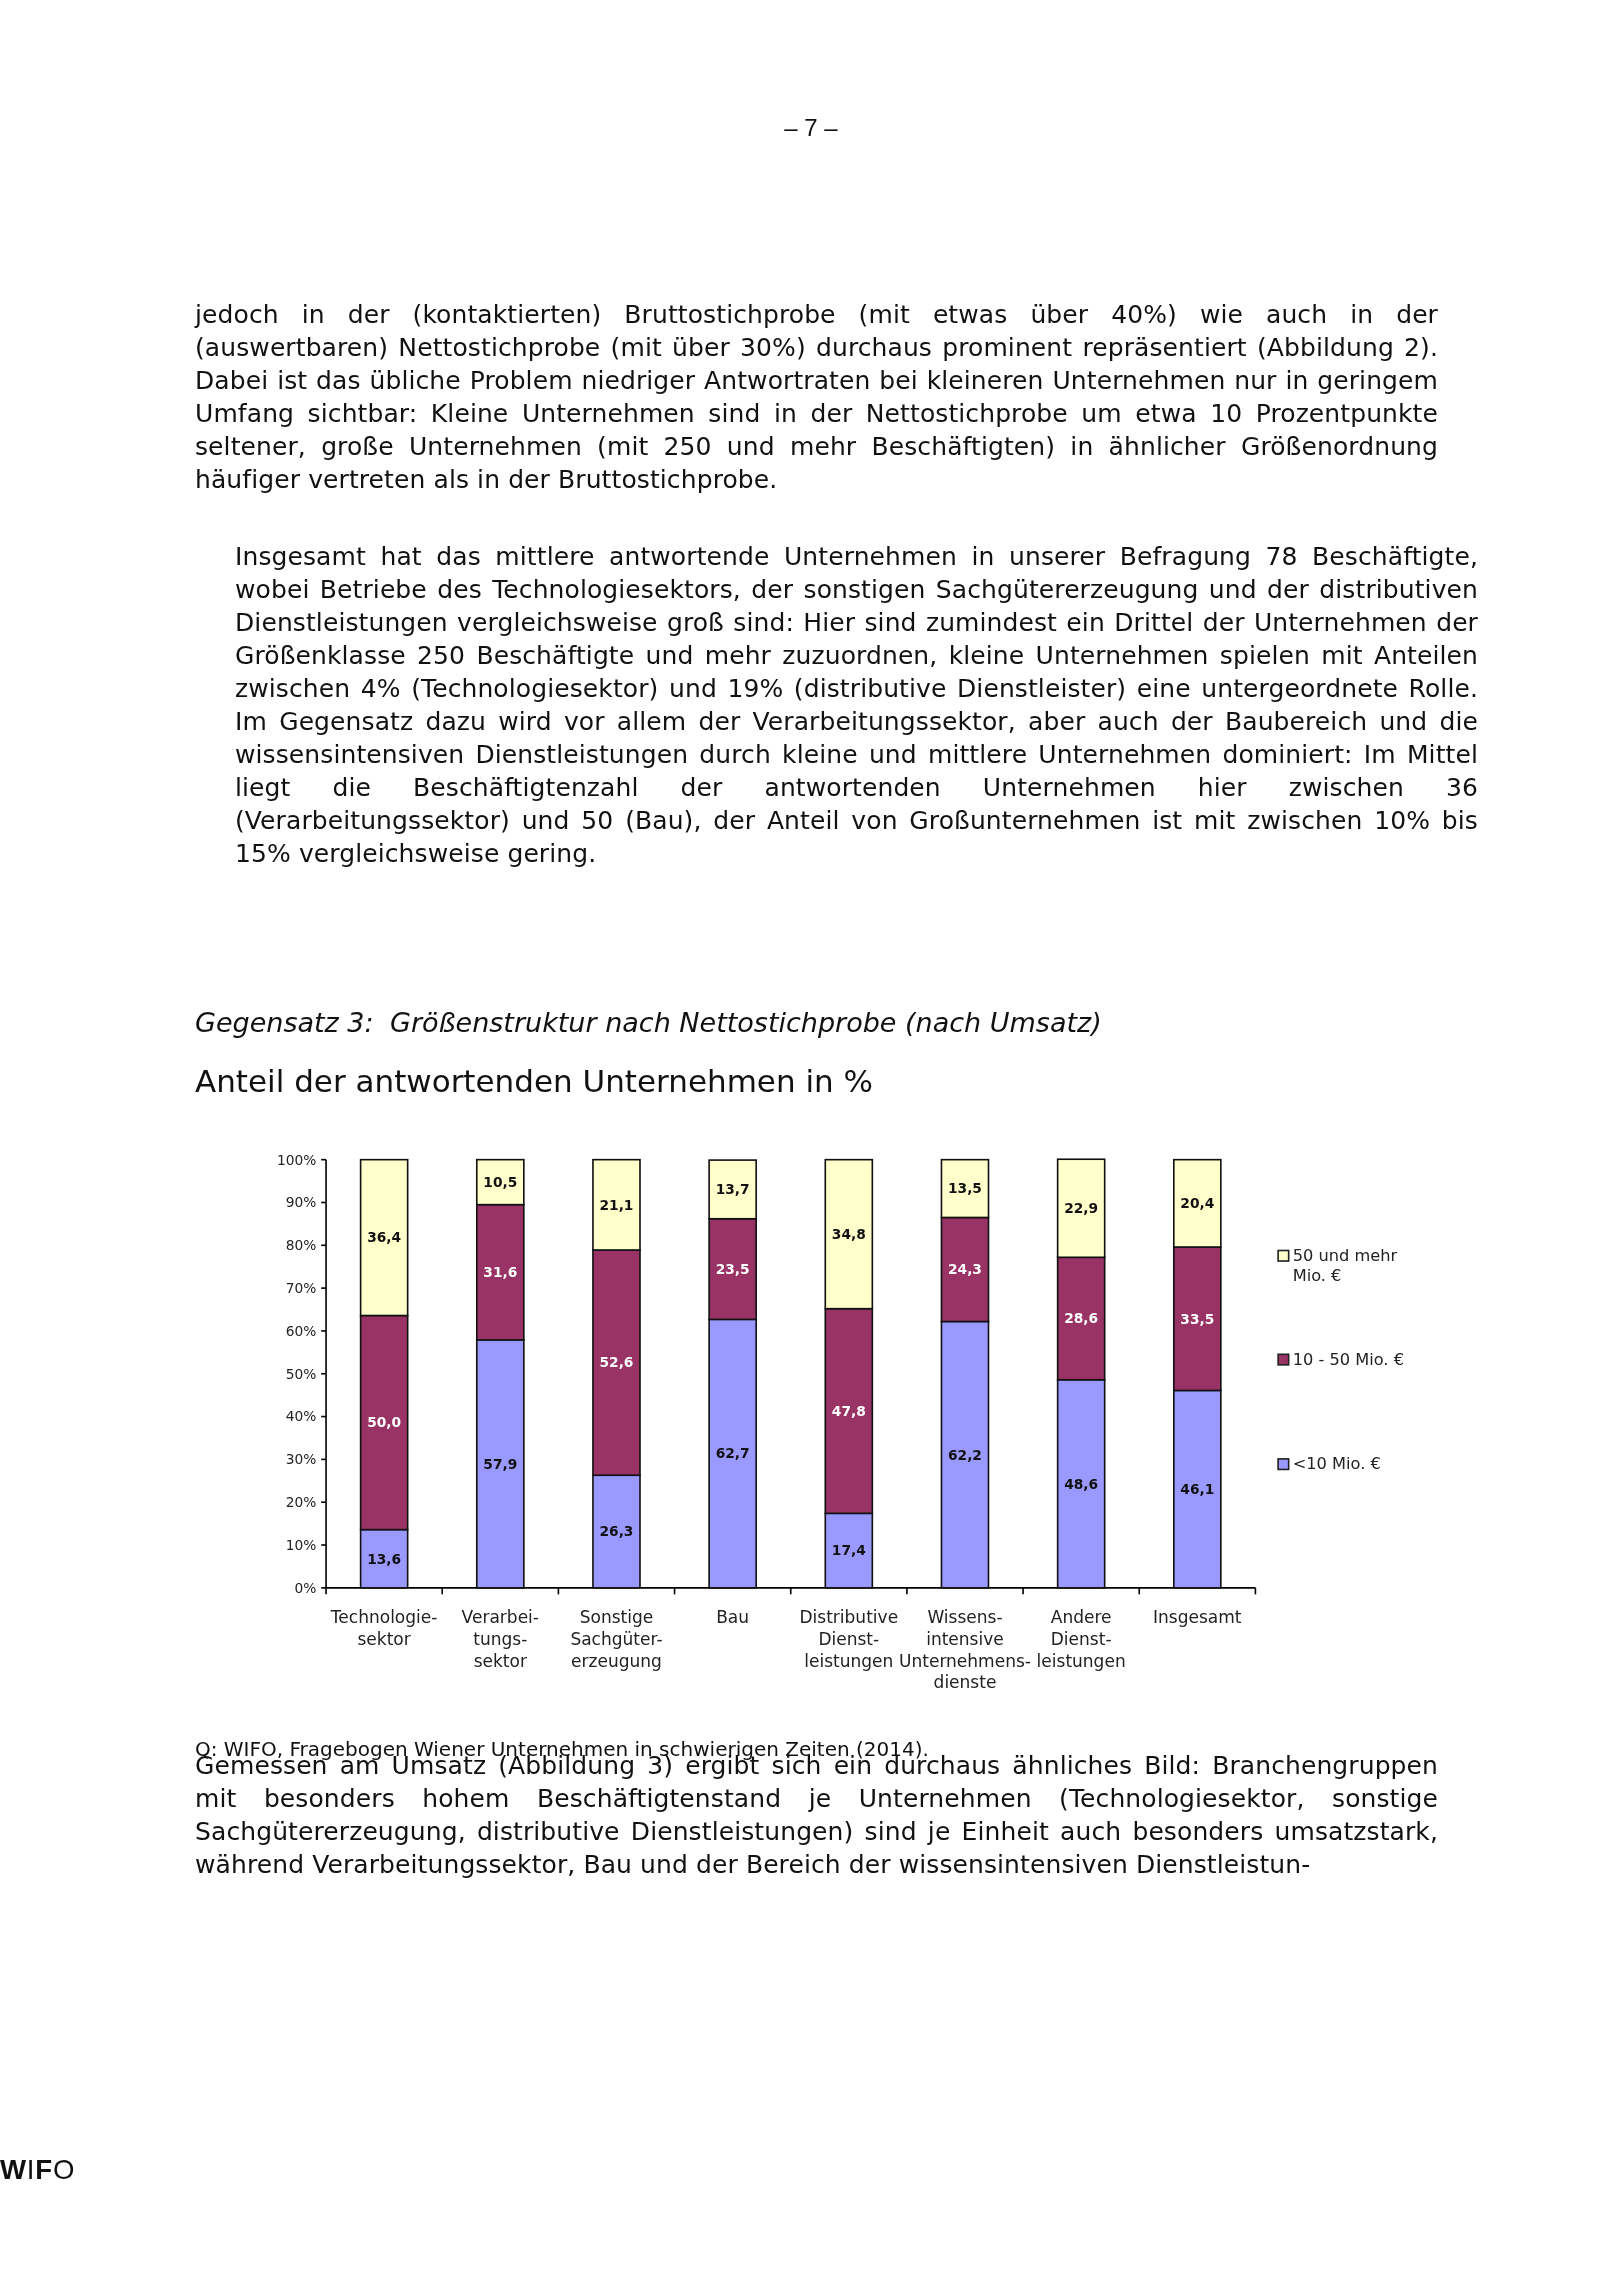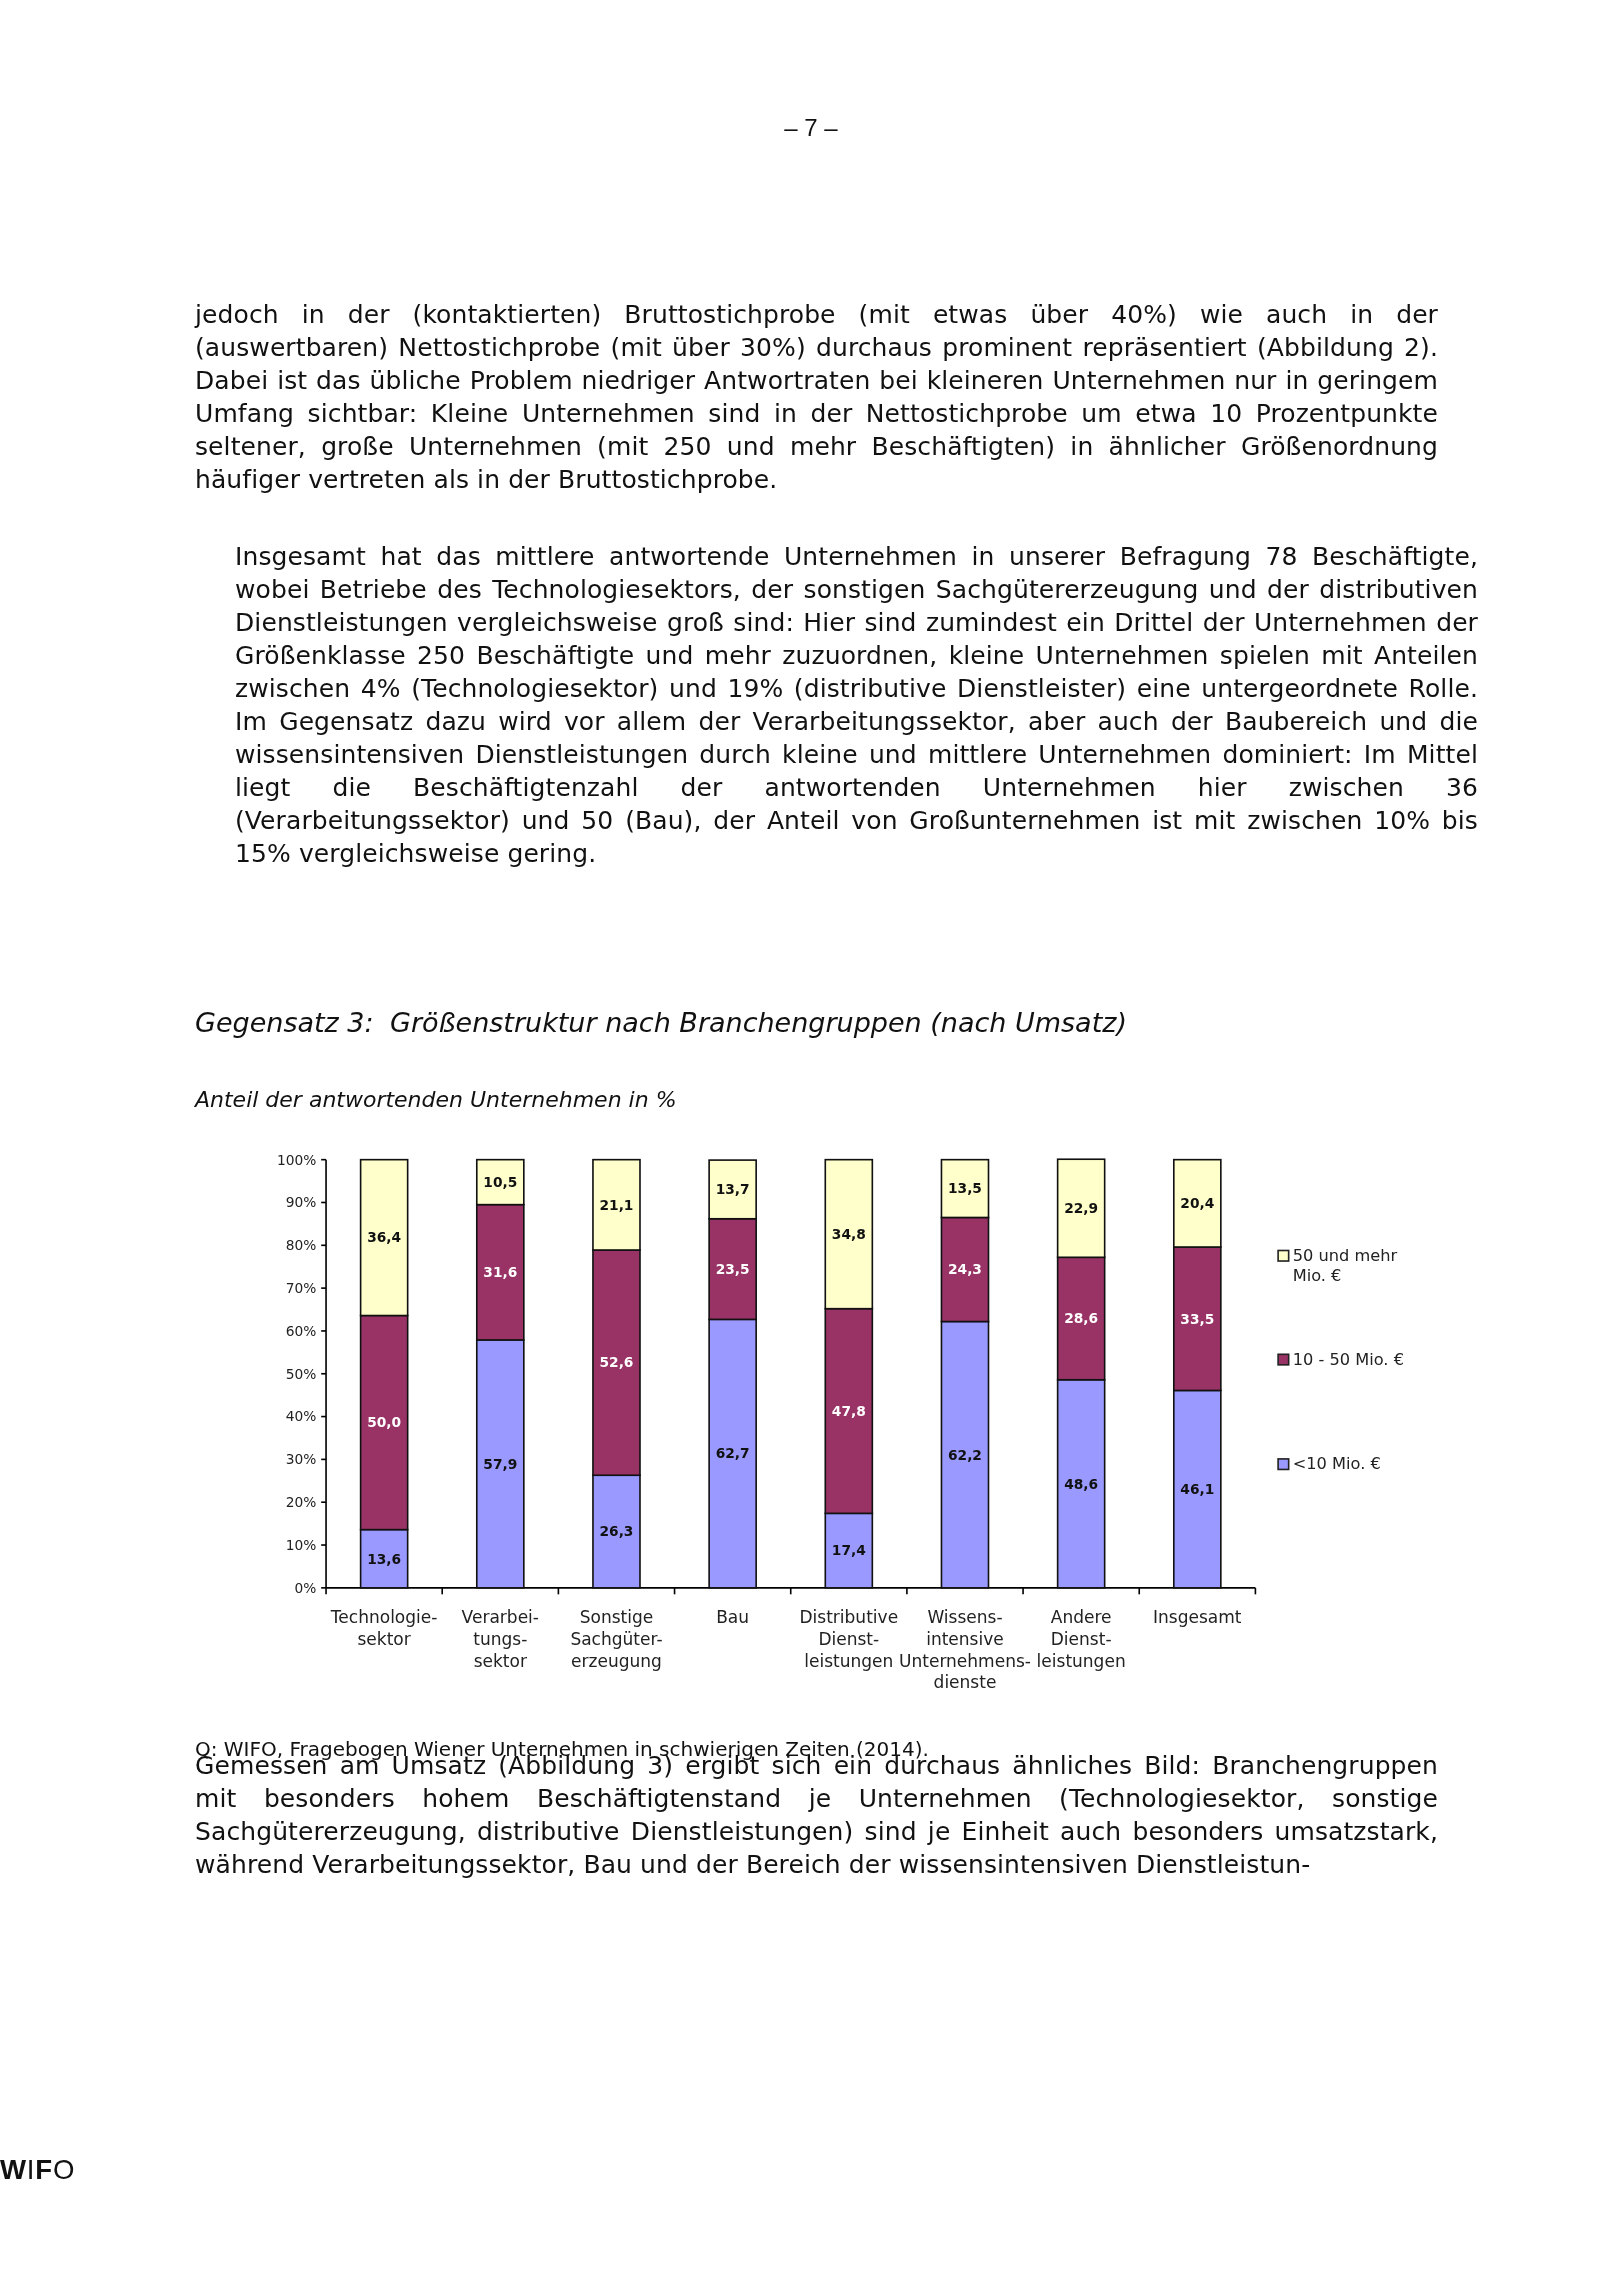--- a/index.html
+++ b/index.html
@@ -8,21 +8,21 @@
   .page-num { position: absolute; top: 114px; left: 0; width: 1622px; text-align: center;
               font-family: "Liberation Sans", sans-serif; font-size: 24px; }
   .body-text { position: absolute; left: 195px; width: 1243px; font-size: 25px;
                line-height: 33px; text-align: justify; letter-spacing: 0.1px; }
   .body-text p { margin: 0 0 4.9px 0; }
   #p1 { top: 298px; }
   #p2 { top: 540px; margin-left: 40px; }
   #p3 { top: 1749px; }
   .fig-title { position: absolute; left: 195px; top: 1007px; font-size: 27px; font-style: italic; }
   .fig-title .num { display: inline-block; width: 195px; }
-  .fig-sub { position: absolute; left: 195px; top: 1087px; font-size: 22px; font-style: italic; }
+  .fig-sub { position: absolute; left: 195px; top: 1063px; font-size: 31px; }
   .source { position: absolute; left: 195px; top: 1737px; font-size: 20px; }
   .footer-logo { position: absolute; top: 2154px; left: 0; width: 1622px; 
                  font-family: "Liberation Sans", sans-serif; font-size: 27.6px; font-weight: bold; letter-spacing: 0.8px; }
   .footer-logo .bar { font-weight: normal; }
   .footer-logo .o { font-weight: normal; }
   #chart { position: absolute; left: 0; top: 0; width: 1622px; height: 2295px; pointer-events: none; }
   #chart * { pointer-events: auto; }
 </style>
 </head>
 <body>
@@ -30,21 +30,21 @@
 <div class="page-num">– 7 –</div>
 
 <div class="body-text" id="p1">
   <p>jedoch in der (kontaktierten) Bruttostichprobe (mit etwas über 40%) wie auch in der (auswertbaren) Nettostichprobe (mit über 30%) durchaus prominent repräsentiert (Abbildung 2). Dabei ist das übliche Problem niedriger Antwortraten bei kleineren Unternehmen nur in geringem Umfang sichtbar: Kleine Unternehmen sind in der Nettostichprobe um etwa 10 Prozentpunkte seltener, große Unternehmen (mit 250 und mehr Beschäftigten) in ähnlicher Größenordnung häufiger vertreten als in der Bruttostichprobe.</p>
 </div>
 <div class="body-text" id="p2">
   <p>Insgesamt hat das mittlere antwortende Unternehmen in unserer Befragung 78 Beschäftigte, wobei Betriebe des Technologiesektors, der sonstigen Sachgütererzeugung und der distributiven Dienstleistungen vergleichsweise groß sind: Hier sind zumindest ein Drittel der Unternehmen der Größenklasse 250 Beschäftigte und mehr zuzuordnen, kleine Unternehmen spielen mit Anteilen zwischen 4% (Technologiesektor) und 19% (distributive Dienstleister) eine untergeordnete Rolle. Im Gegensatz dazu wird vor allem der Verarbeitungssektor, aber auch der Baubereich und die wissensintensiven Dienstleistungen durch kleine und mittlere Unternehmen dominiert: Im Mittel liegt die Beschäftigtenzahl der antwortenden Unternehmen hier zwischen 36 (Verarbeitungssektor) und 50 (Bau), der Anteil von Großunternehmen ist mit zwischen 10% bis 15% vergleichsweise gering.</p>
 </div>
 
 <div class="fig-title">
-  <span class="num">Gegensatz 3:</span><span>Größenstruktur nach  Branchengruppen (nach Umsatz)</span>
+  <span class="num">Gegensatz 3:</span><span>Größenstruktur nach  Nettostichprobe (nach Umsatz)</span>
 </div>
 <div class="fig-sub">Anteil der antwortenden Unternehmen in %</div>
 
 <svg id="chart" xmlns="http://www.w3.org/2000/svg" width="1622" height="2295" viewBox="0 0 2000 2830">
     <line x1="402" y1="1430" x2="402" y2="1958" stroke="#000" stroke-width="2"></line>
     <line x1="402" y1="1958" x2="1548" y2="1958" stroke="#000" stroke-width="2"></line>
     <line x1="396" y1="1958" x2="402" y2="1958" stroke="#000" stroke-width="2"></line>
     <text x="390" y="1964" text-anchor="end" font-size="17" font-family="&quot;DejaVu Sans&quot;, sans-serif" fill="#222">0%</text>
     <line x1="396" y1="1905.2" x2="402" y2="1905.2" stroke="#000" stroke-width="2"></line>
     <text x="390" y="1911.2" text-anchor="end" font-size="17" font-family="&quot;DejaVu Sans&quot;, sans-serif" fill="#222">10%</text>

